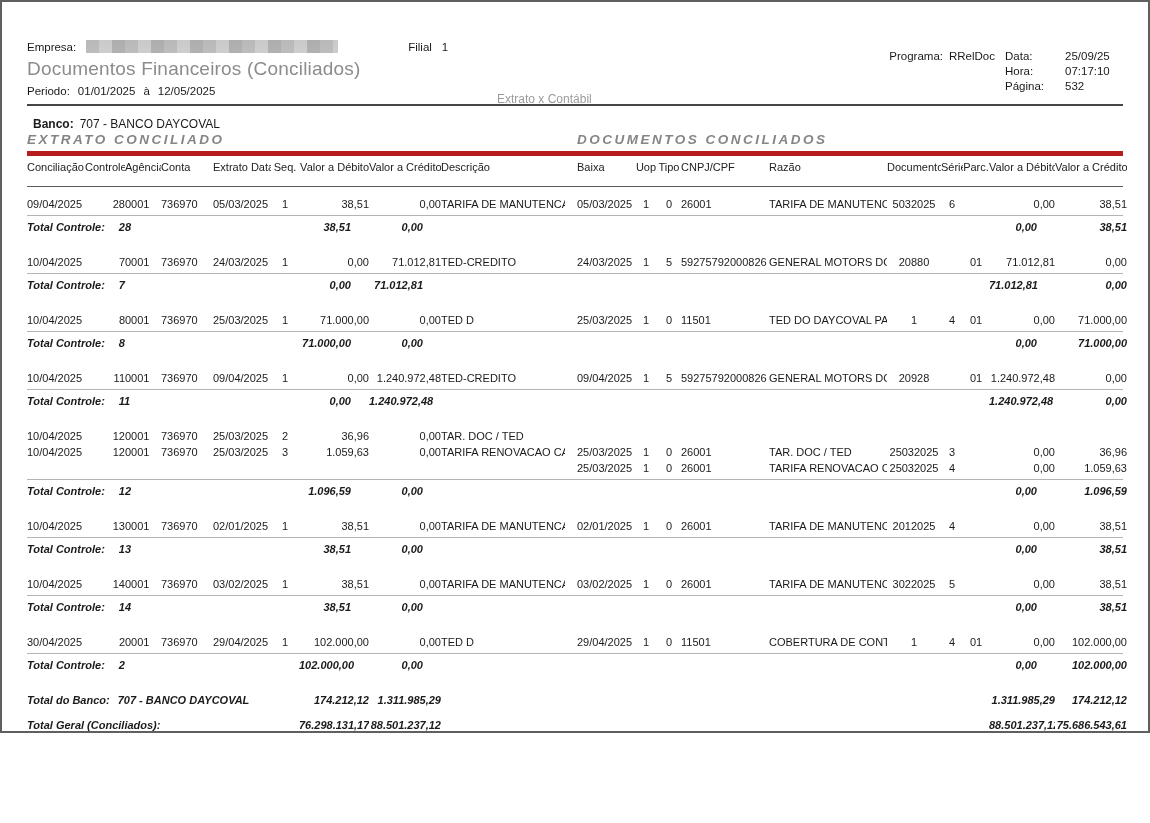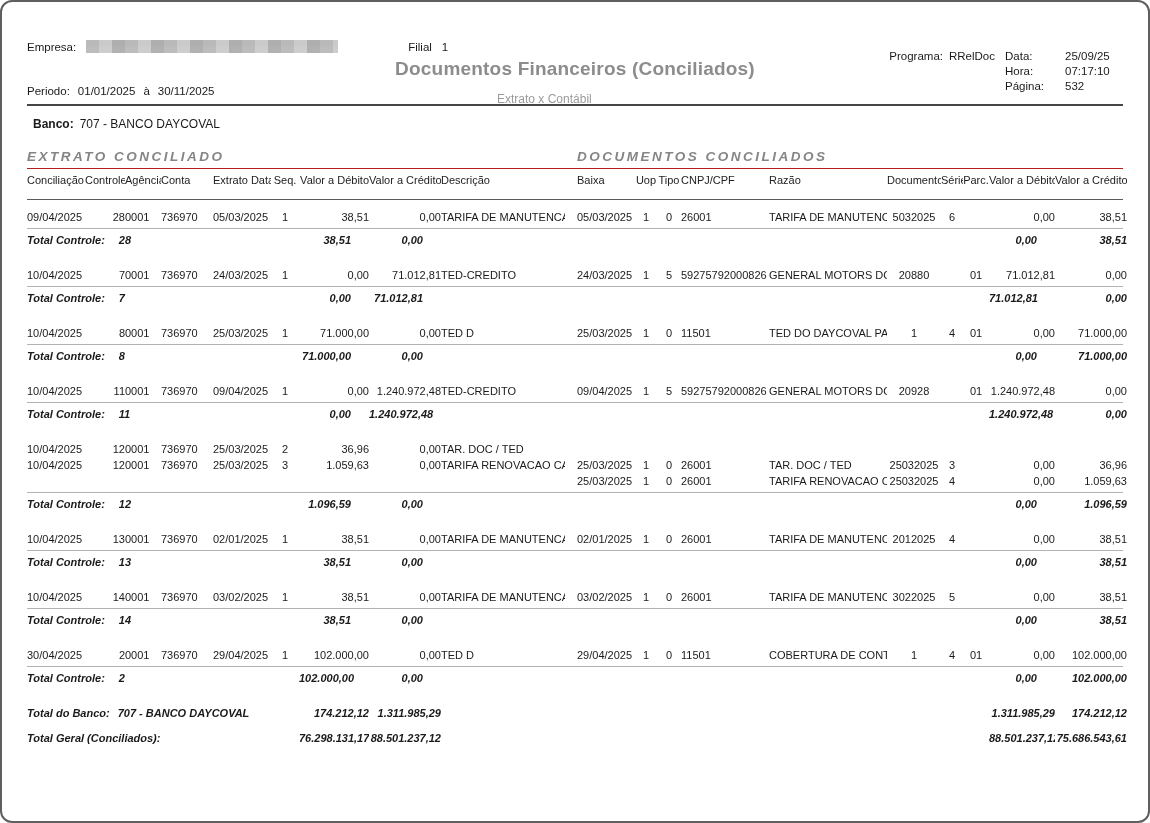--- a/index.html
+++ b/index.html
@@ -1,42 +1,42 @@
 <!DOCTYPE html>
 <html><head>
 <meta charset="utf-8">
 <style>
   html,body{margin:0;padding:0;background:#fff;}
   .page{
     position:relative;
-    width:1150px;height:823px;
+    width:1150px;height:733px;
     box-sizing:border-box;
     border:2px solid #5f5f5f;
-    border-radius:12px;
+    border-radius:0;
     background:#fff;
     font-family:"Liberation Sans", sans-serif;
     color:#1a1a1a;
     overflow:hidden;
   }
   .content{padding:38px 25px 0 25px;}
 
   
   .report-header{position:relative;}
   .hrow{display:flex;align-items:center;font-size:11.5px;}
   .empresa-row{gap:8px;}
   .redacted{
     width:252px;height:13px;margin-left:2px;
     background:
       repeating-linear-gradient(90deg, rgba(185,185,185,.85) 0 13px, rgba(205,205,205,.85) 13px 26px, rgba(172,172,172,.85) 26px 39px),
       repeating-linear-gradient(0deg, #cfcfcf 0 6px, #bdbdbd 6px 13px);
   }
   .filial{margin-left:62px;display:flex;gap:10px;}
   .report-title{
     margin-top:5px;
-    font-size:19px;font-weight:bold;color:#8c8c8c;letter-spacing:.2px;text-align:center;
+    font-size:19px;font-weight:normal;color:#8c8c8c;letter-spacing:.2px;
   }
   .periodo-row{margin-top:5px;gap:8px;}
   .center-label{
     position:absolute;left:470px;bottom:0;
     color:#9b9b9b;font-size:12px;
   }
   .corner{
     position:absolute;top:10px;right:0;
     display:grid;grid-template-columns:auto 50px 58px;
     column-gap:10px;row-gap:3px;font-size:11.5px;align-items:baseline;
@@ -50,21 +50,21 @@
   
   .row{
     display:grid;
     grid-template-columns:58px 40px 36px 52px 58px 28px 70px 72px 124px 12px 58px 22px 24px 88px 118px 54px 22px 26px 66px 72px;
   }
   .cell{
     font-size:11px;line-height:16px;white-space:nowrap;overflow:hidden;
   }
   .cell.r{text-align:right;}
   .cell.c{text-align:center;}
-  .section-titles{margin-top:17px;padding-bottom:2px;border-bottom:1px solid #b91c1c;}
+  .section-titles{margin-top:0;padding-bottom:2px;border-bottom:5px solid #b91c1c;}
   .section-title{
     font-weight:bold;font-style:italic;color:#858585;
     font-size:13.5px;letter-spacing:2.5px;line-height:18px;white-space:nowrap;
   }
   .cols-header{padding:3px 0 11px;border-bottom:1px solid #5a5a5a;}
   .cols-header .cell{color:#222;}
   .tbody{margin-top:9px;}
   .group{margin-bottom:17px;}
   .total-row{border-top:1px solid #b3b3b3;margin-top:3px;padding:3px 0 2px;}
   .total-row .cell{font-weight:bold;font-style:italic;}
@@ -97,21 +97,21 @@
           <span>1</span>
         </span>
       </div>
 
       <div class="report-title">Documentos Financeiros (Conciliados)</div>
 
       <div class="hrow periodo-row">
         <span>Periodo:</span>
         <span>01/01/2025</span>
         <span>à</span>
-        <span>30/11/2025</span>
+        <span>12/05/2025</span>
       </div>
       <div class="center-label">Extrato x Contábil</div>
 
       <div class="corner">
         <span class="prog">
           <span>Programa:</span>
           <span>RRelDoc</span>
         </span>
         <span>Data:</span>
         <span>25/09/25</span>

